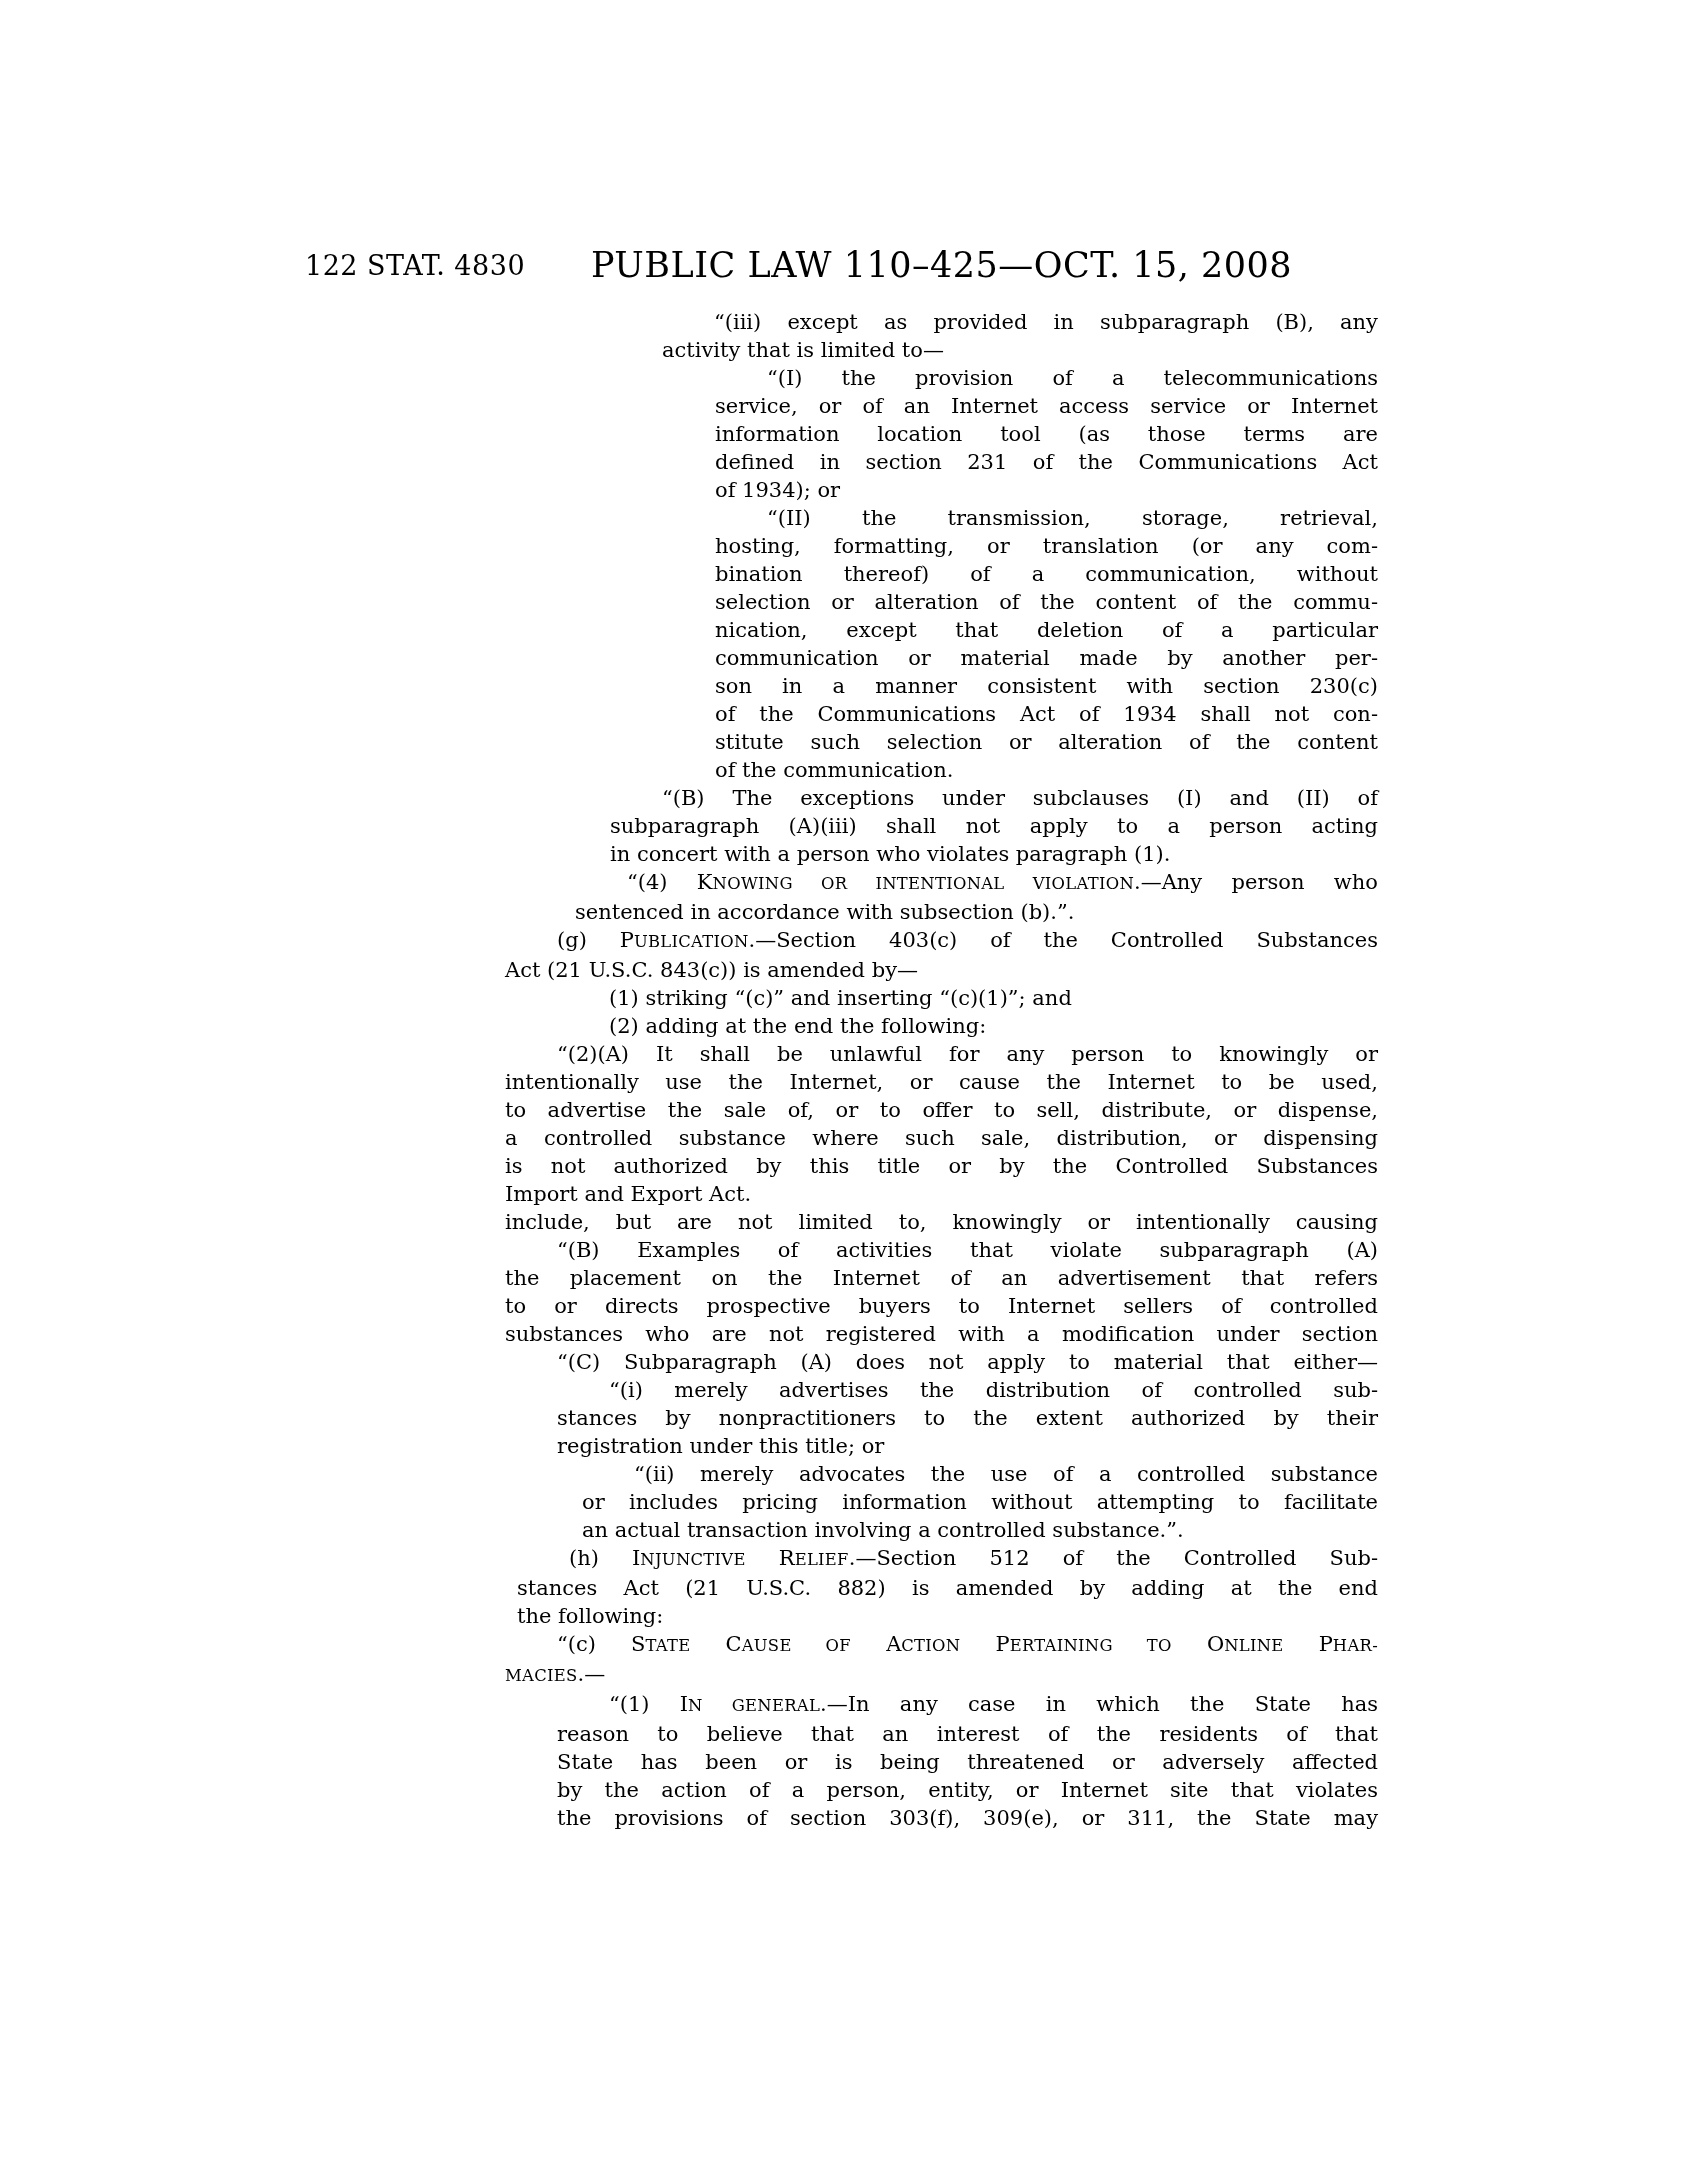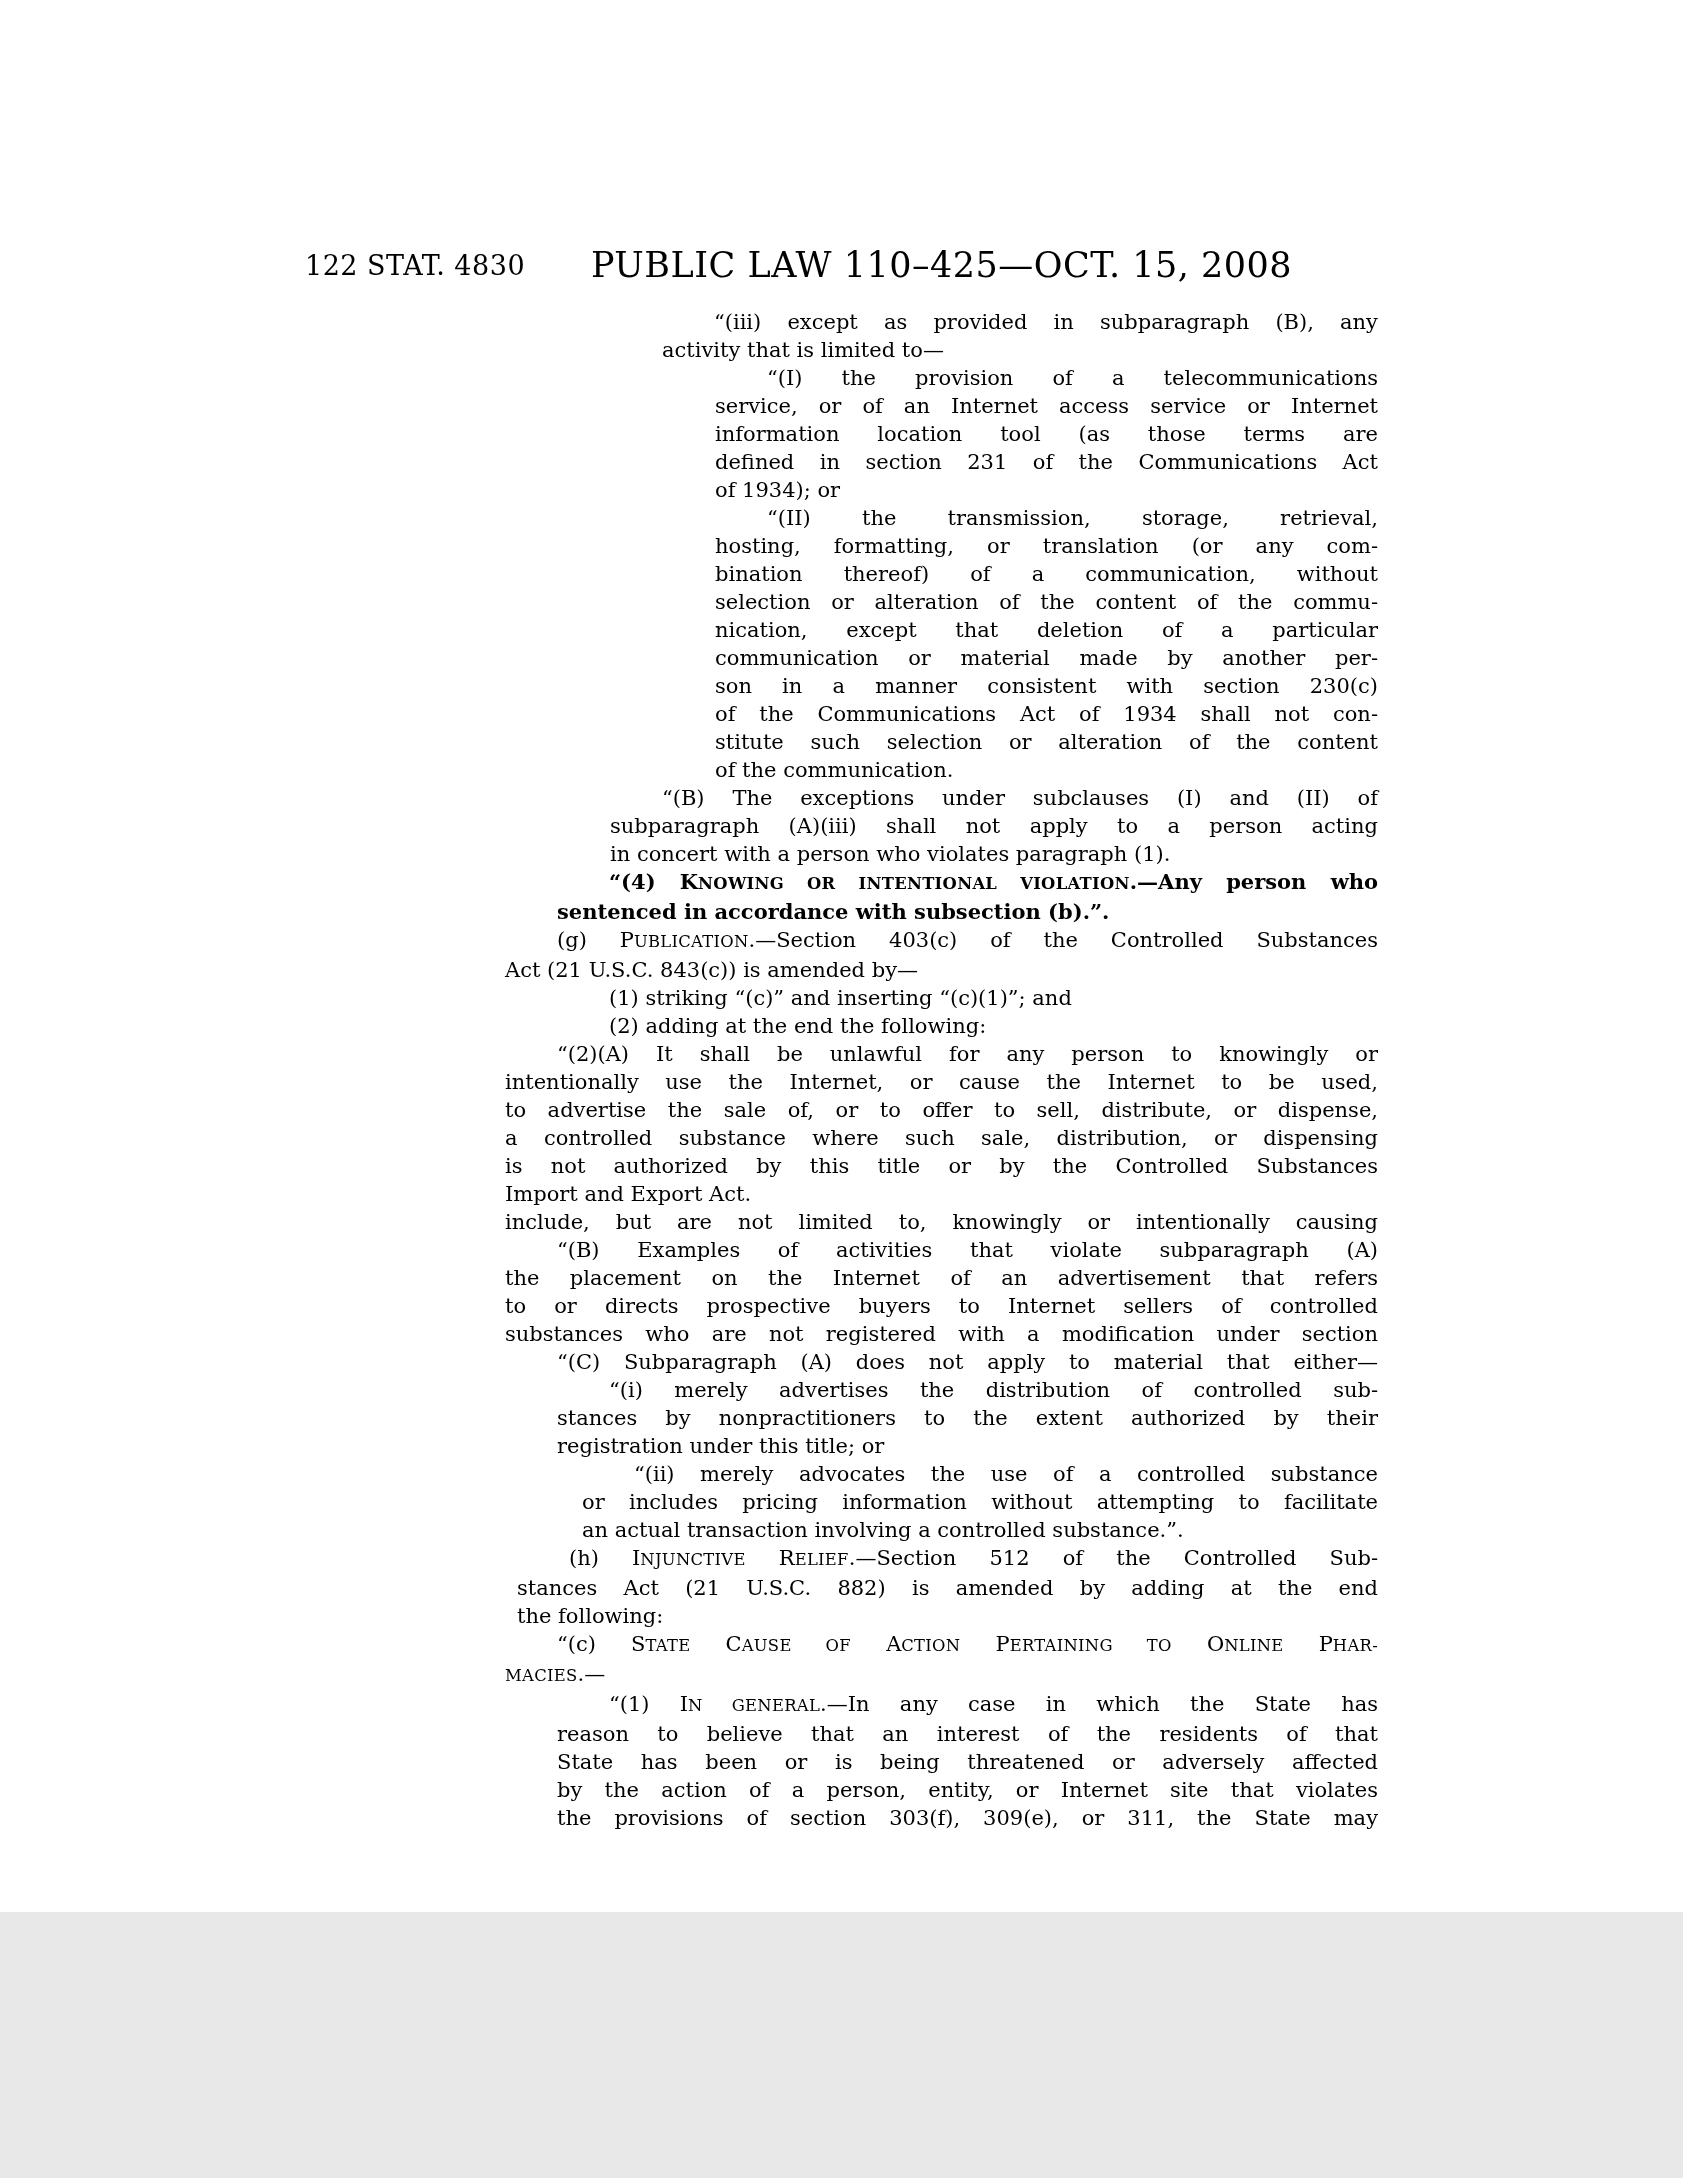--- a/index.html
+++ b/index.html
@@ -1,19 +1,19 @@
 <!DOCTYPE html>
 <html><head>
 <meta charset="utf-8">
 <style>
   html,body{margin:0;padding:0;background:#e8e8e8;}
   .page{
     position:relative;
     width:1683px;
-    height:1912px;
+    height:2178px;
     background:#ffffff;
     font-family:"DejaVu Serif","Liberation Serif",serif;
     color:#000;
     overflow:hidden;
   }
   .stat-num{
     position:absolute;
     left:305px;
     top:249px;
     font-size:27px;
@@ -85,21 +85,21 @@
         <div class="line just"><span>son in a manner consistent with section 230(c)</span></div>
         <div class="line just"><span>of the Communications Act of 1934 shall not con-</span></div>
         <div class="line just"><span>stitute such selection or alteration of the content</span></div>
         <div class="line"><span>of the communication.</span></div>
       </div>
       <div class="para" style="margin-left: 105px;">
         <div class="line first just"><span>“(B) The exceptions under subclauses (I) and (II) of</span></div>
         <div class="line just"><span>subparagraph (A)(iii) shall not apply to a person acting</span></div>
         <div class="line"><span>in concert with a person who violates paragraph (1).</span></div>
       </div>
-      <div class="para" style="margin-left: 52px; font-weight: bold;">
+      <div class="para" style="margin-left: 70px;">
         <div class="line first just"><span>“(4) K</span><span class="sc">NOWING OR INTENTIONAL VIOLATION</span><span>.—Any person who</span></div>
         <div class="line"><span>sentenced in accordance with subsection (b).”.</span></div>
       </div>
       <div class="para" style="margin-left: 0px;">
         <div class="line first just"><span>(g) P</span><span class="sc">UBLICATION</span><span>.—Section 403(c) of the Controlled Substances</span></div>
         <div class="line"><span>Act (21 U.S.C. 843(c)) is amended by—</span></div>
       </div>
       <div class="para" style="margin-left: 52px;">
         <div class="line first"><span>(1) striking “(c)” and inserting “(c)(1)”; and</span></div>
       </div>

